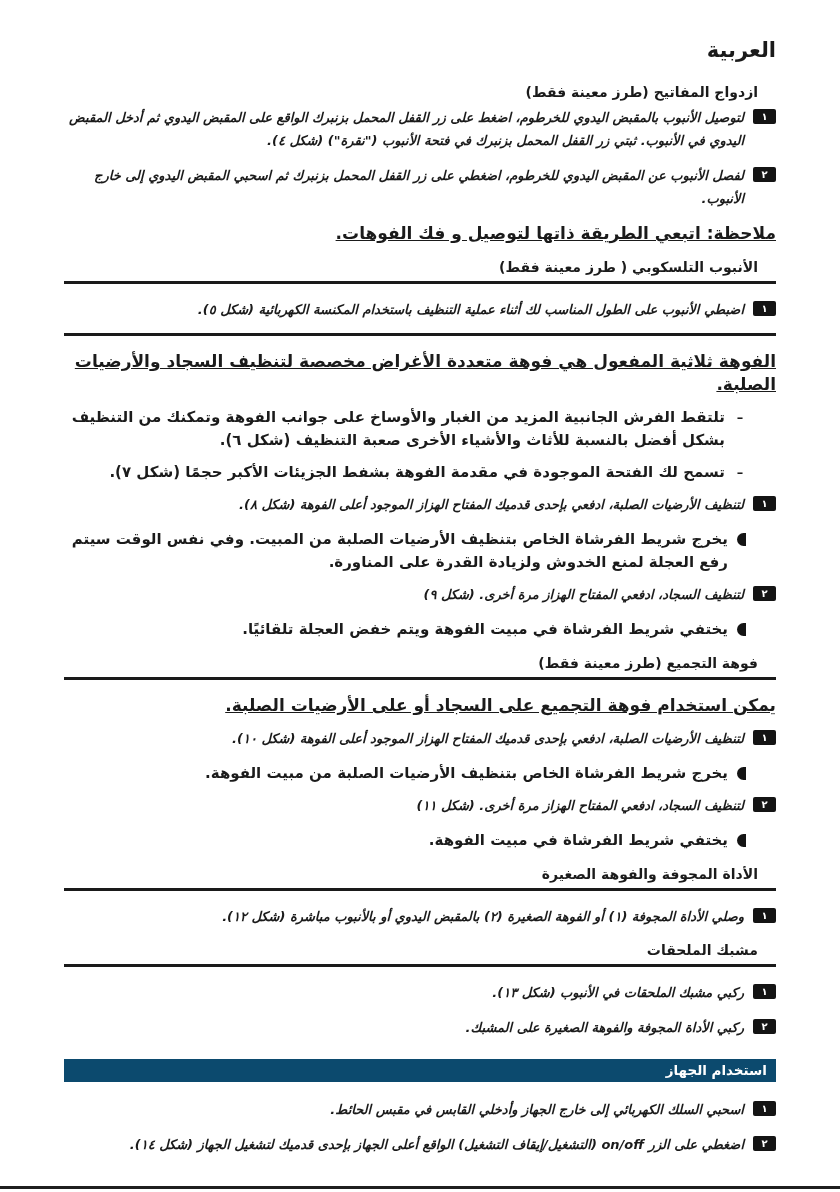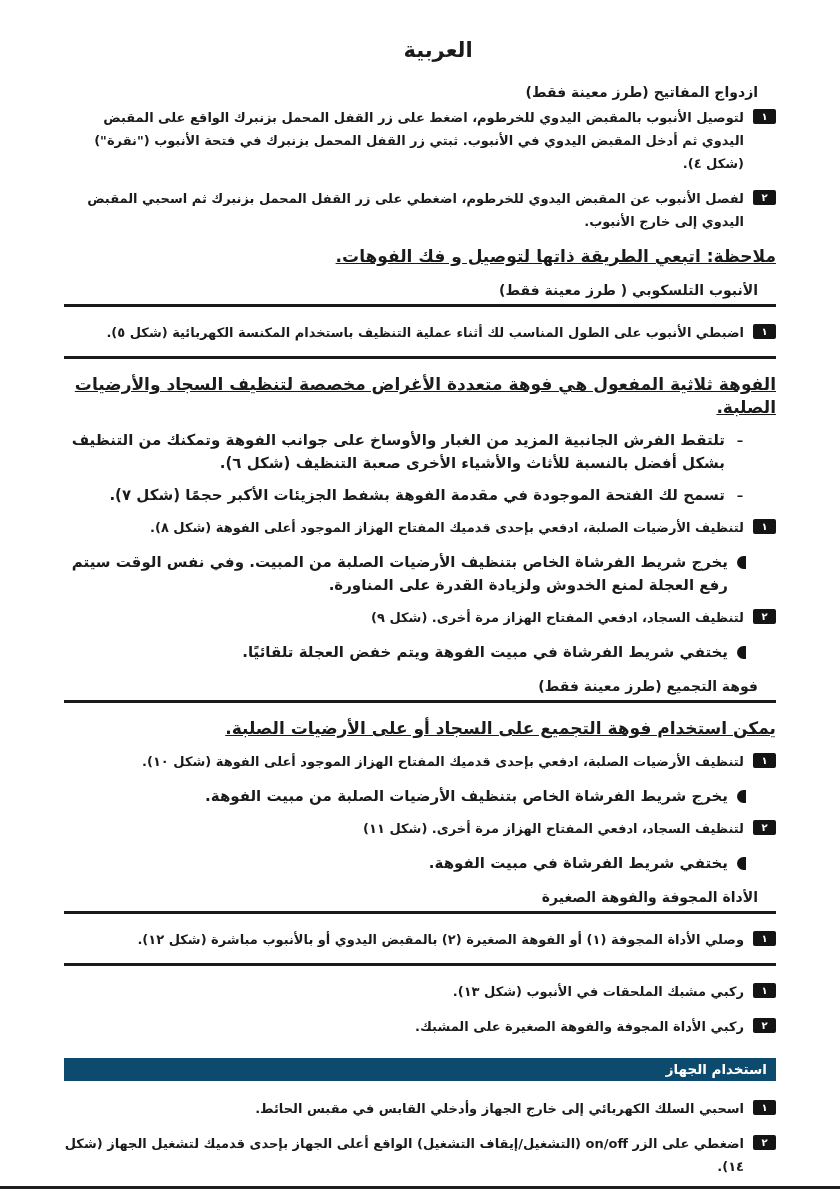--- a/index.html
+++ b/index.html
@@ -3,37 +3,37 @@
 <meta charset="utf-8">
 <style>
   html,body{margin:0;padding:0;background:#e8e8e8;}
   .page{
     width:840px;height:1192px;position:relative;background:#ffffff;
     font-family:"DejaVu Sans",sans-serif;color:#1b1b1b;direction:rtl;
     overflow:hidden;margin:0 auto;box-sizing:border-box;
   }
   .content{padding:38px 64px 0 64px;}
   .lang-title{
-    direction:rtl;text-align:center;padding-left:36px;
+    direction:rtl;text-align:right;padding-left:36px;
     font-size:21px;font-weight:700;margin:0 0 22px 0;
   }
   h2.sec-head{
     font-size:14px;font-weight:700;margin:14px 0 6px 0;padding-right:18px;
   }
   .rule{border:none;border-top:3px solid #1a1a1a;margin:0 0 14px 0;height:0;}
   .para,.note{
     font-size:17px;font-weight:700;line-height:23px;margin:0 0 10px 0;text-decoration:underline;
   }
   .step{display:flex;align-items:flex-start;gap:9px;margin:0 0 12px 0;}
   .badge{
     flex:0 0 auto;width:23px;height:15px;margin-top:3px;background:#141414;
     color:#ffffff;font-size:10px;font-weight:700;line-height:15px;
     text-align:center;border-radius:2px;
   }
-  .step-text{font-size:13px;font-weight:700;line-height:23px;margin:0;flex:1;}
+  .step-text{font-size:13px;font-weight:700;line-height:23px;margin:0;flex:1;font-style:italic;}
   .sub{display:flex;align-items:flex-start;gap:9px;margin:0 30px 9px 0;}
   .bullet{
     flex:0 0 auto;width:9px;height:13px;margin-top:5px;background:#141414;
     border-radius:7px 0 0 7px;
   }
   .dash{
     flex:0 0 auto;font-size:13px;font-weight:700;line-height:23px;width:12px;
     text-align:center;
   }
   .sub-text{font-size:15px;font-weight:700;line-height:23px;margin:0;flex:1;}
@@ -129,20 +129,21 @@
     <section>
       <h2 class="sec-head">الأداة المجوفة والفوهة الصغيرة</h2>
       <hr class="rule">
       <div class="step">
         <span class="badge">١</span>
         <p class="step-text">وصلي الأداة المجوفة (١) أو الفوهة الصغيرة (٢) بالمقبض اليدوي أو بالأنبوب مباشرة (شكل ١٢).</p>
       </div>
     </section>
 
     <section>
+      <h2 class="sec-head">مشبك الملحقات</h2>
       <hr class="rule">
       <div class="step">
         <span class="badge">١</span>
         <p class="step-text">ركبي مشبك الملحقات في الأنبوب (شكل ١٣).</p>
       </div>
       <div class="step">
         <span class="badge">٢</span>
         <p class="step-text">ركبي الأداة المجوفة والفوهة الصغيرة على المشبك.</p>
       </div>
     </section>

